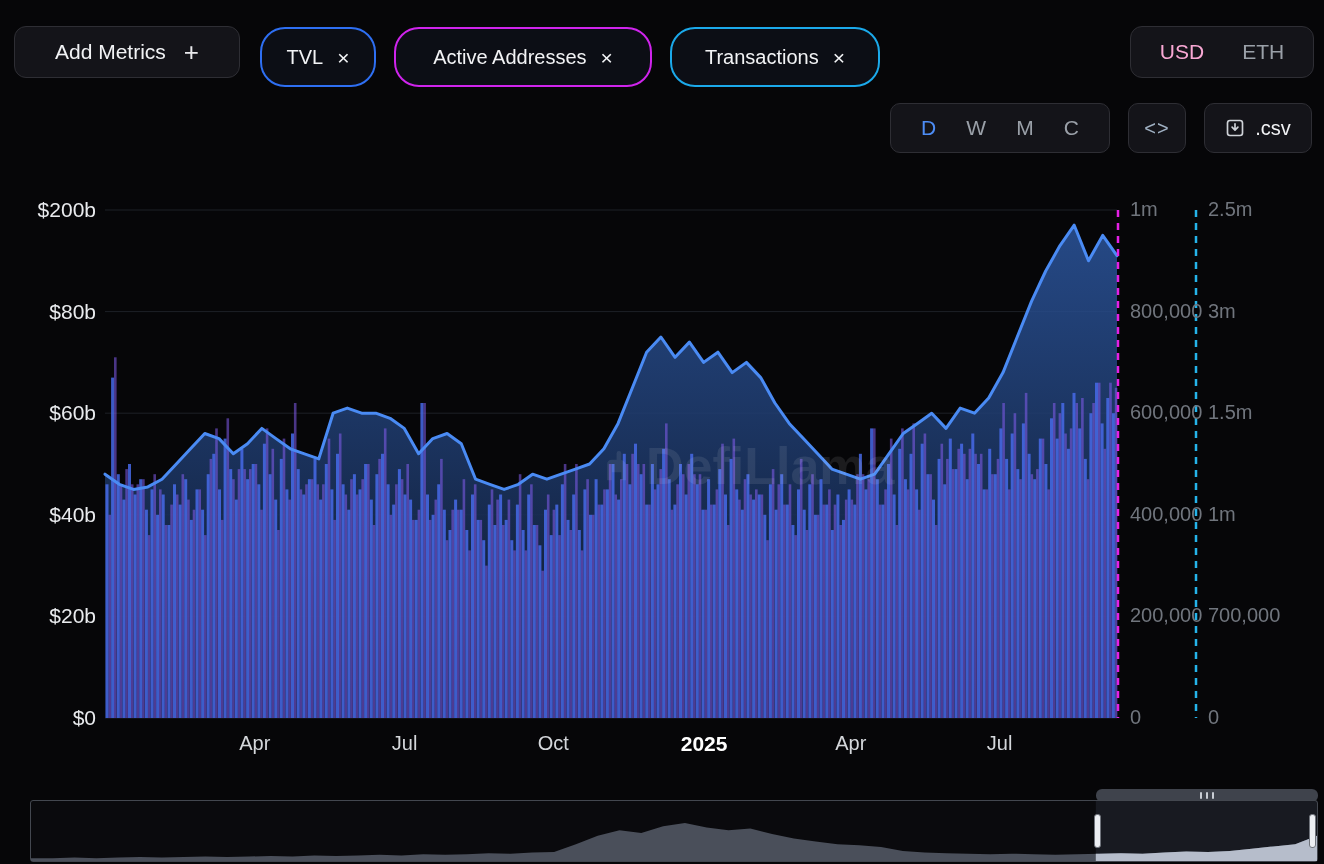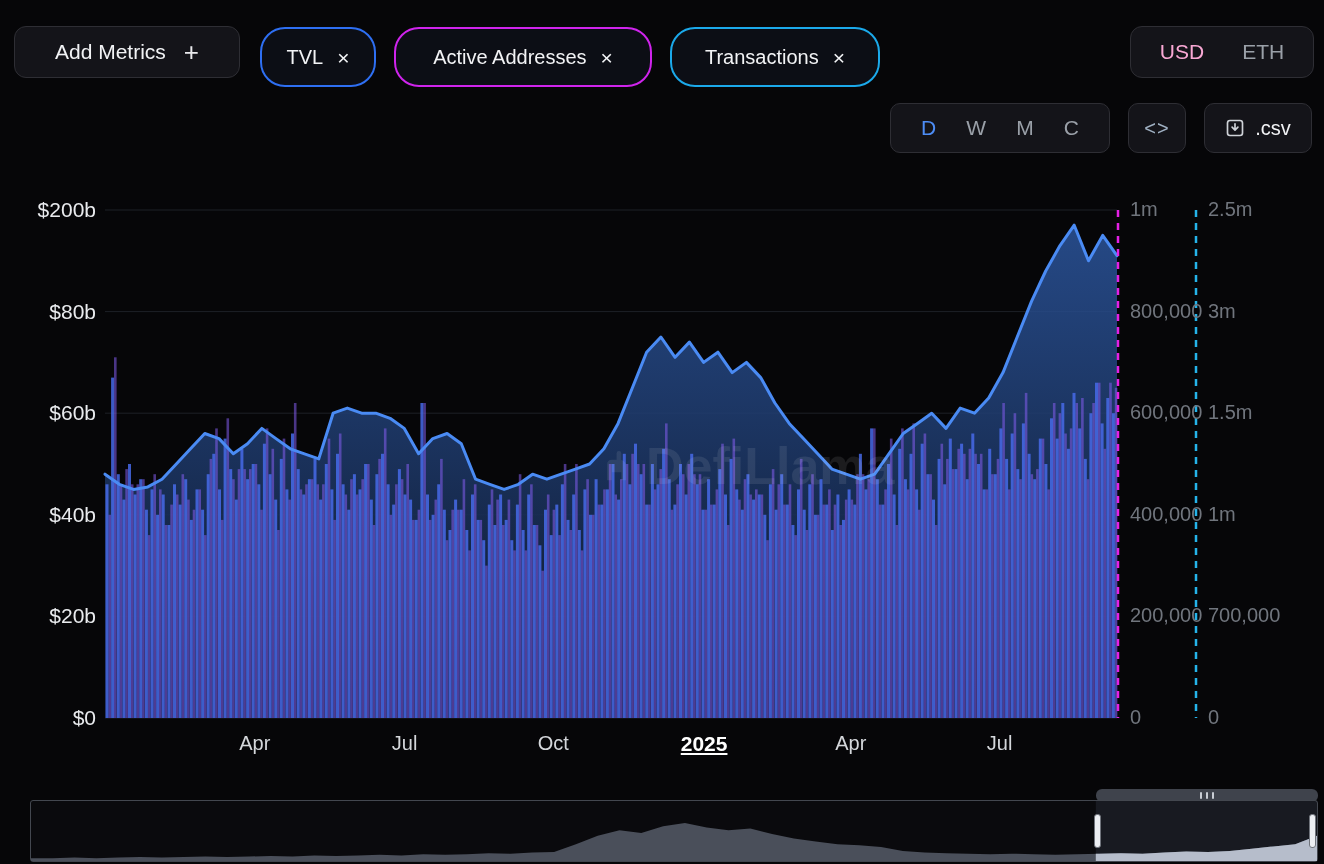--- a/index.html
+++ b/index.html
@@ -490,21 +490,21 @@
       <div class="axlab ylab-right" style="left: 1130px; top: 705px;">0</div>
       <div class="axlab ylab-right" style="left: 1208px; top: 197px; text-align: right;">2.5m</div>
       <div class="axlab ylab-right" style="left: 1208px; top: 298.6px;">3m</div>
       <div class="axlab ylab-right" style="left: 1208px; top: 400.2px;">1.5m</div>
       <div class="axlab ylab-right" style="left: 1208px; top: 501.8px;">1m</div>
       <div class="axlab ylab-right" style="left: 1208px; top: 603.4px;">700,000</div>
       <div class="axlab ylab-right" style="left: 1208px; top: 705px;">0</div>
       <div class="axlab xlab" style="left: 254.776px; top: 731px; transform: translateX(-50%);">Apr</div>
       <div class="axlab xlab" style="left: 404.552px; top: 731px; transform: translateX(-50%);">Jul</div>
       <div class="axlab xlab" style="left: 553.316px; top: 731px; transform: translateX(-50%);">Oct</div>
-      <div class="axlab xlab xbold" style="left: 704.104px; top: 731px; transform: translateX(-50%); text-decoration: underline;">2025</div>
+      <div class="axlab xlab xbold" style="left: 704.104px; top: 731px; transform: translateX(-50%);">2025</div>
       <div class="axlab xlab" style="left: 850.844px; top: 731px; transform: translateX(-50%);">Apr</div>
       <div class="axlab xlab" style="left: 999.608px; top: 731px; transform: translateX(-50%);">Jul</div>
     </div>
 
   <div id="range-bar">
     <div class="grip"></div>
     <div class="grip"></div>
     <div class="grip"></div>
   </div>
   <div id="navigator">

